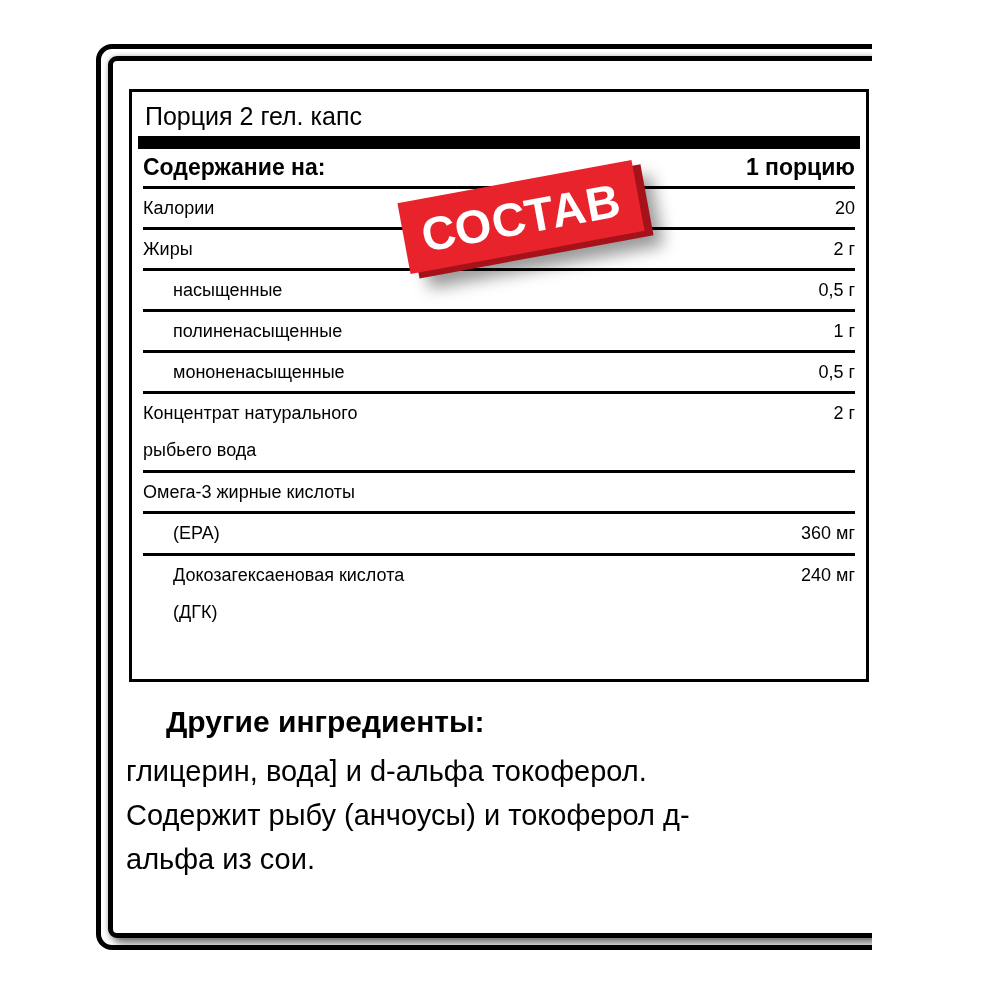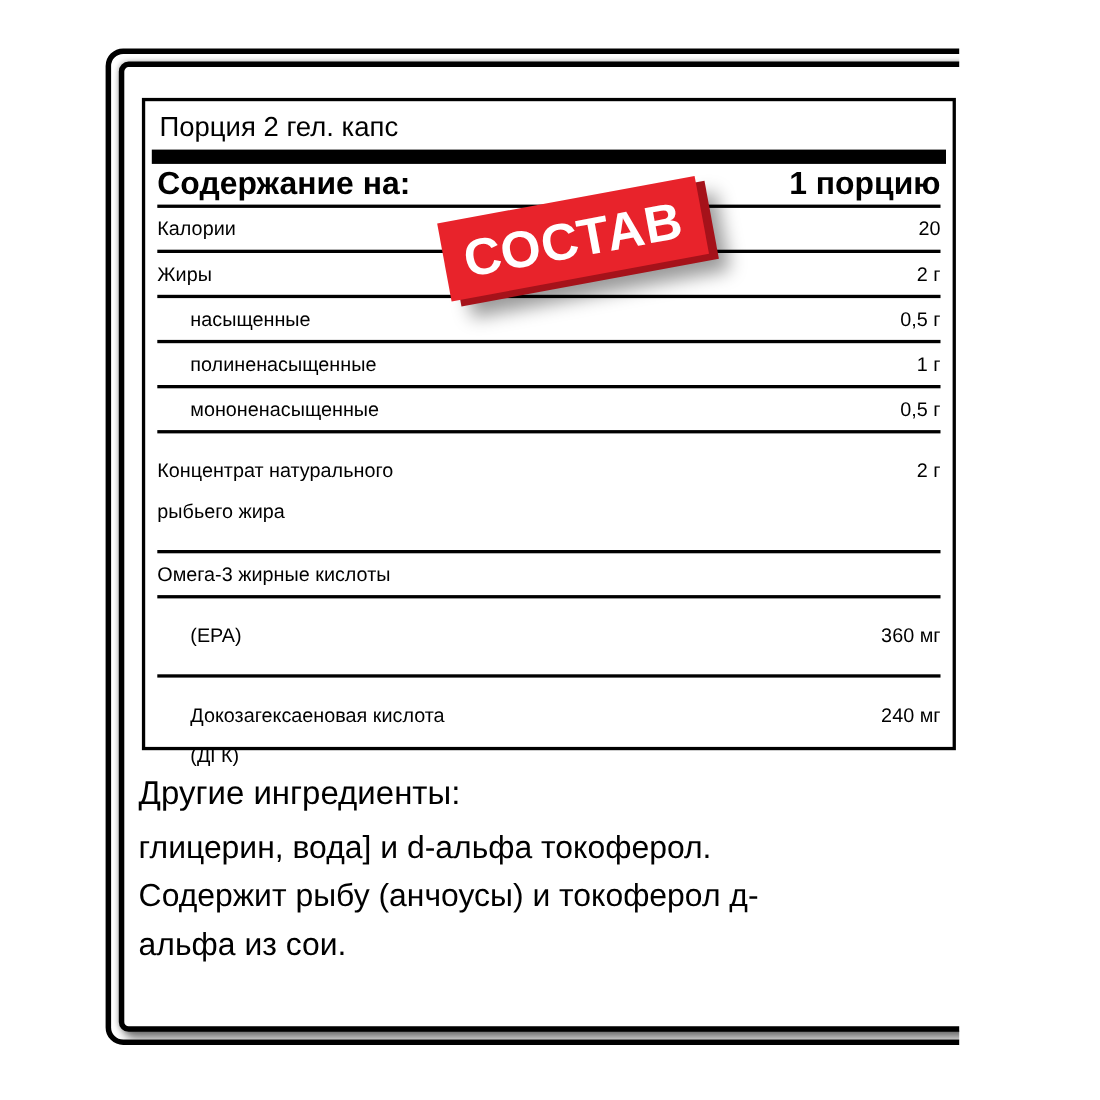--- a/index.html
+++ b/index.html
@@ -59,53 +59,54 @@
   .thick-bar {
     height: 13px;
     background: #000;
     margin: 0 -5px;
   }
   .header-row {
     display: flex;
     justify-content: space-between;
     align-items: flex-end;
     font-weight: bold;
-    font-size: 29px;
+    font-size: 23px;
     line-height: 37px;
     border-bottom: 3px solid #000;
   }
   .row {
     display: flex;
     justify-content: space-between;
     align-items: flex-start;
     font-size: 18px;
     line-height: 38px;
     border-bottom: 3px solid #000;
   }
   .row.multi {
     line-height: 37px;
-    padding: 16px 0;
+    padding: 1px 0;
   }
   .row.indent .lbl { padding-left: 30px; }
   .row:last-child {
     border-bottom: none;
     padding-bottom: 16px;
   }
   .row .val { white-space: nowrap; }
   
   .other-ingredients {
     position: absolute;
     left: 13px;
     top: 642px;
     width: 752px;
   }
   .other-heading {
-    font-weight: normal;
+    font-weight: bold;
     font-size: 30px;
     line-height: 38px;
+    margin-left: 40px;
   }
   .other-text {
     margin-top: 8px;
     font-size: 29px;
     line-height: 44px;
   }
   
   .stamp {
     position: absolute;
     left: 402px;
@@ -170,21 +171,21 @@
             </div>
             <div class="row indent">
               <div class="lbl">
                 <div>мононенасыщенные</div>
               </div>
               <div class="val">0,5 г</div>
             </div>
             <div class="row multi">
               <div class="lbl">
                 <div>Концентрат натурального</div>
-                <div>рыбьего жира</div>
+                <div>рыбьего вода</div>
               </div>
               <div class="val">2 г</div>
             </div>
             <div class="row">
               <div class="lbl">
                 <div>Омега-3 жирные кислоты</div>
               </div>
               <div class="val"></div>
             </div>
             <div class="row multi indent">

